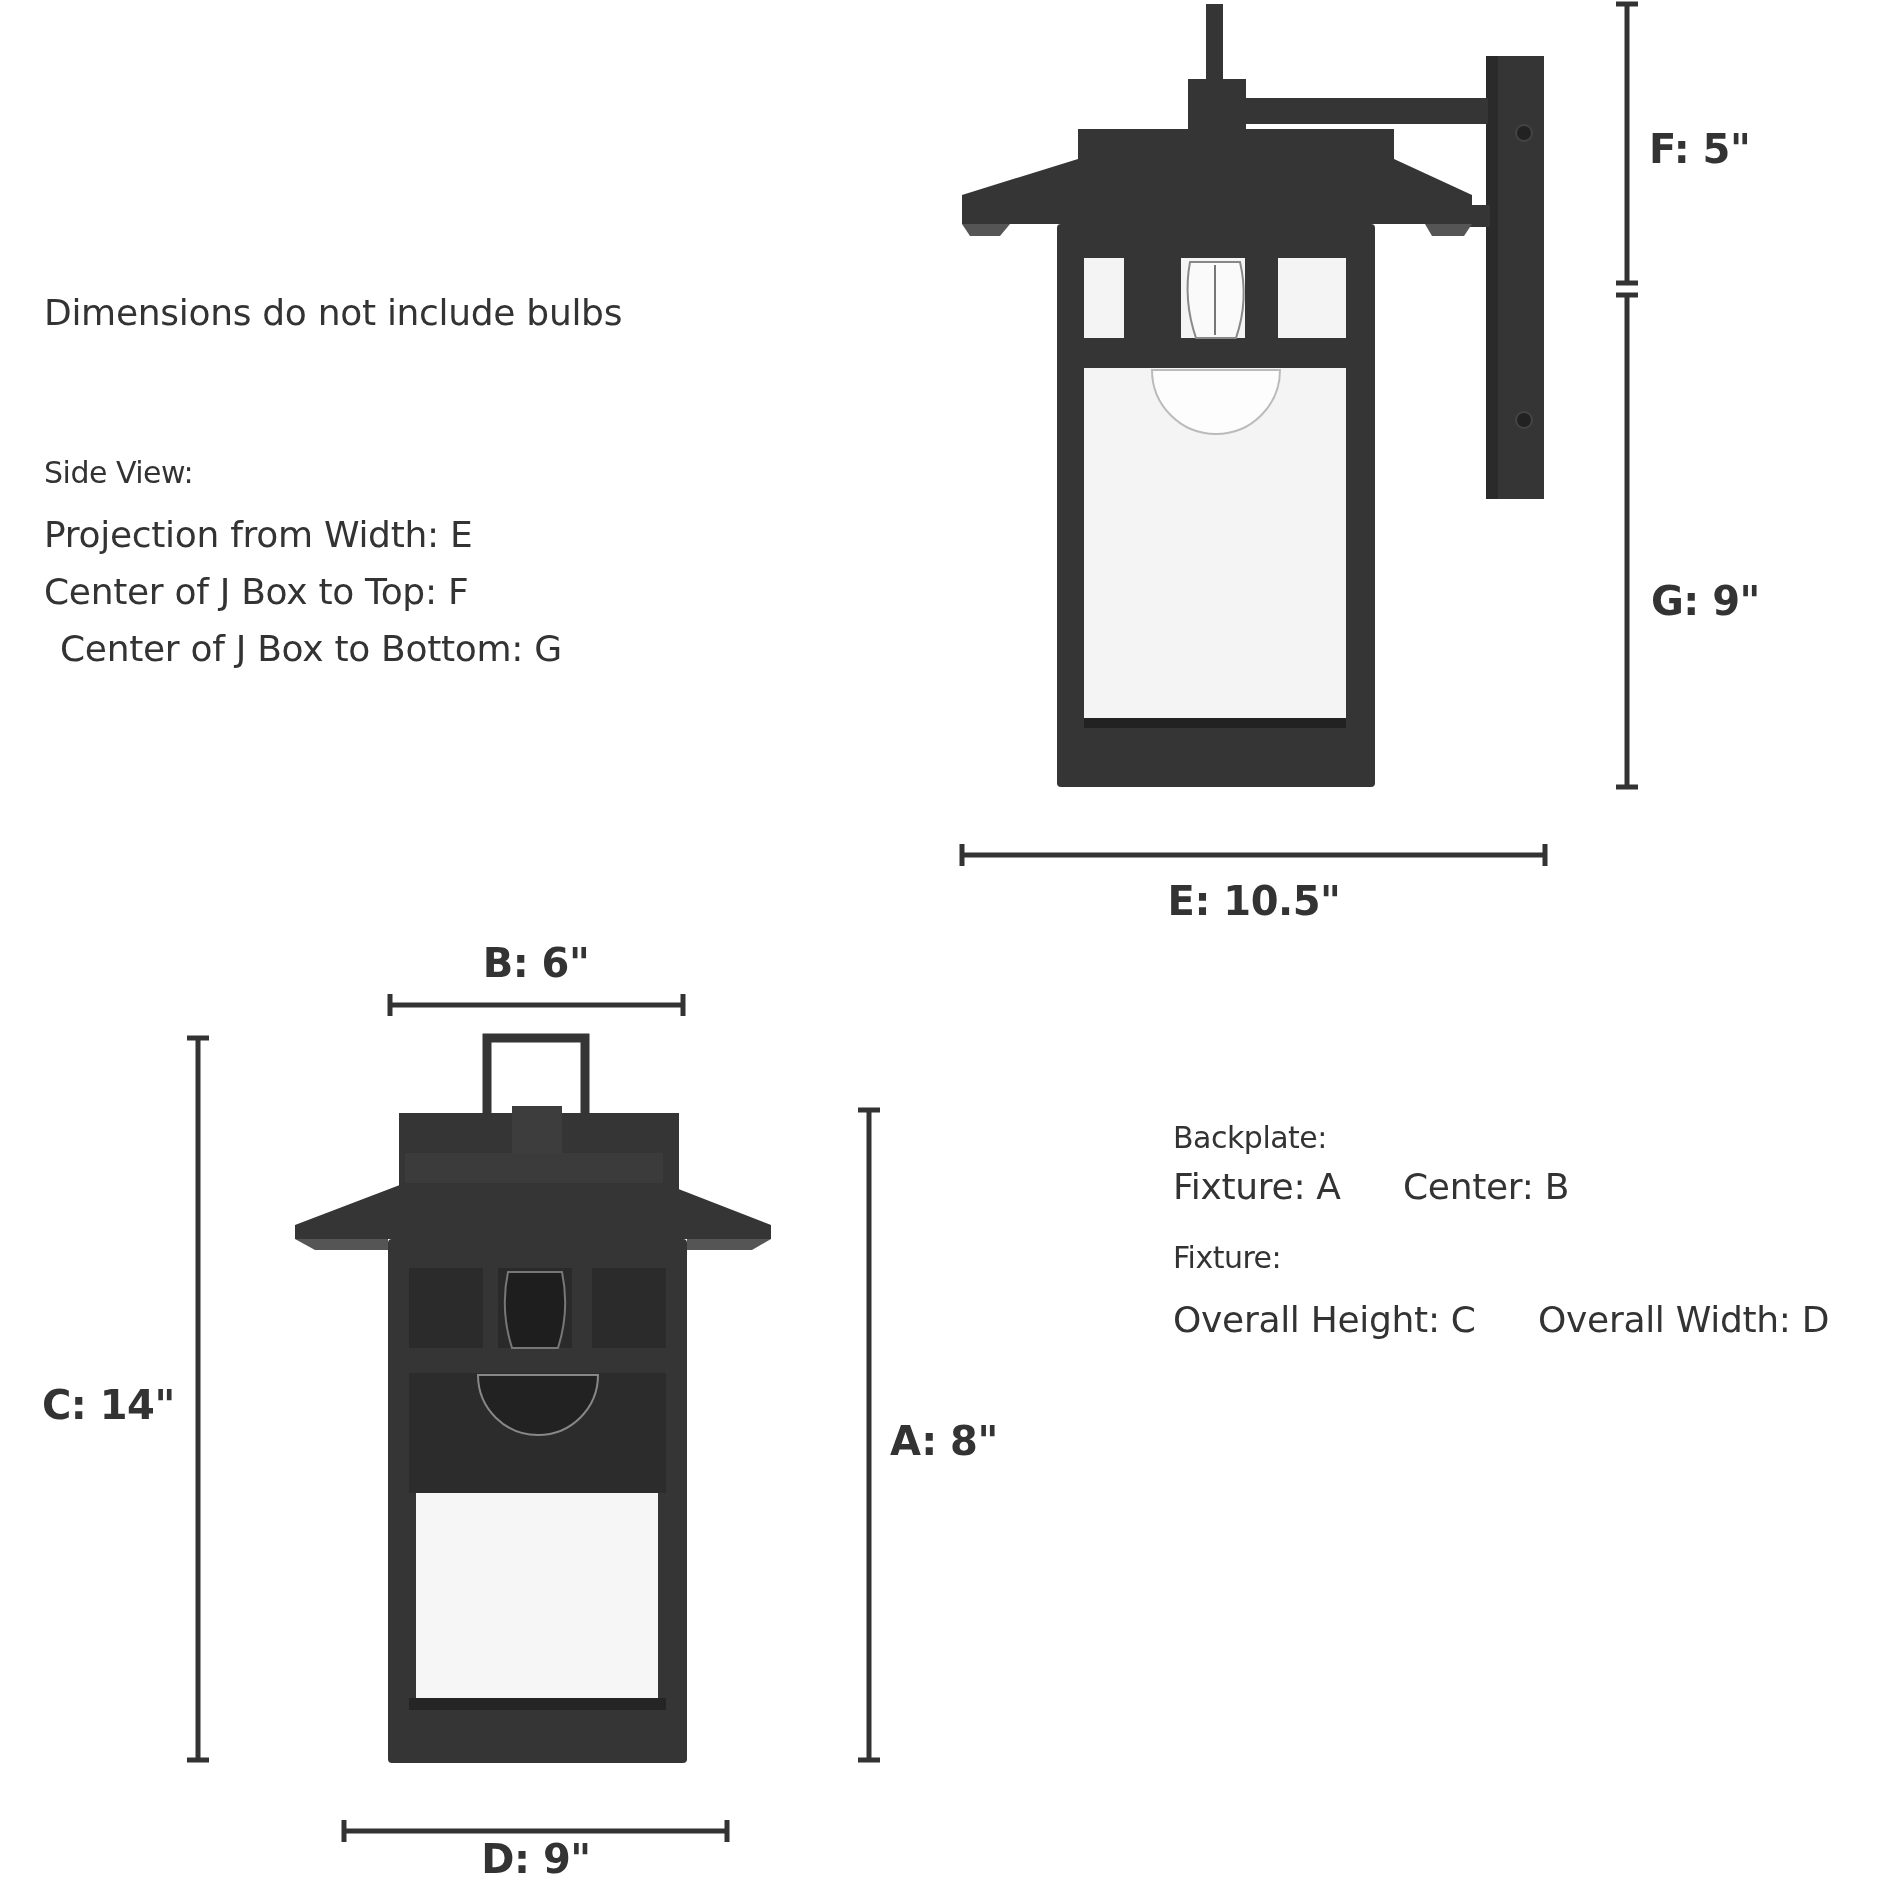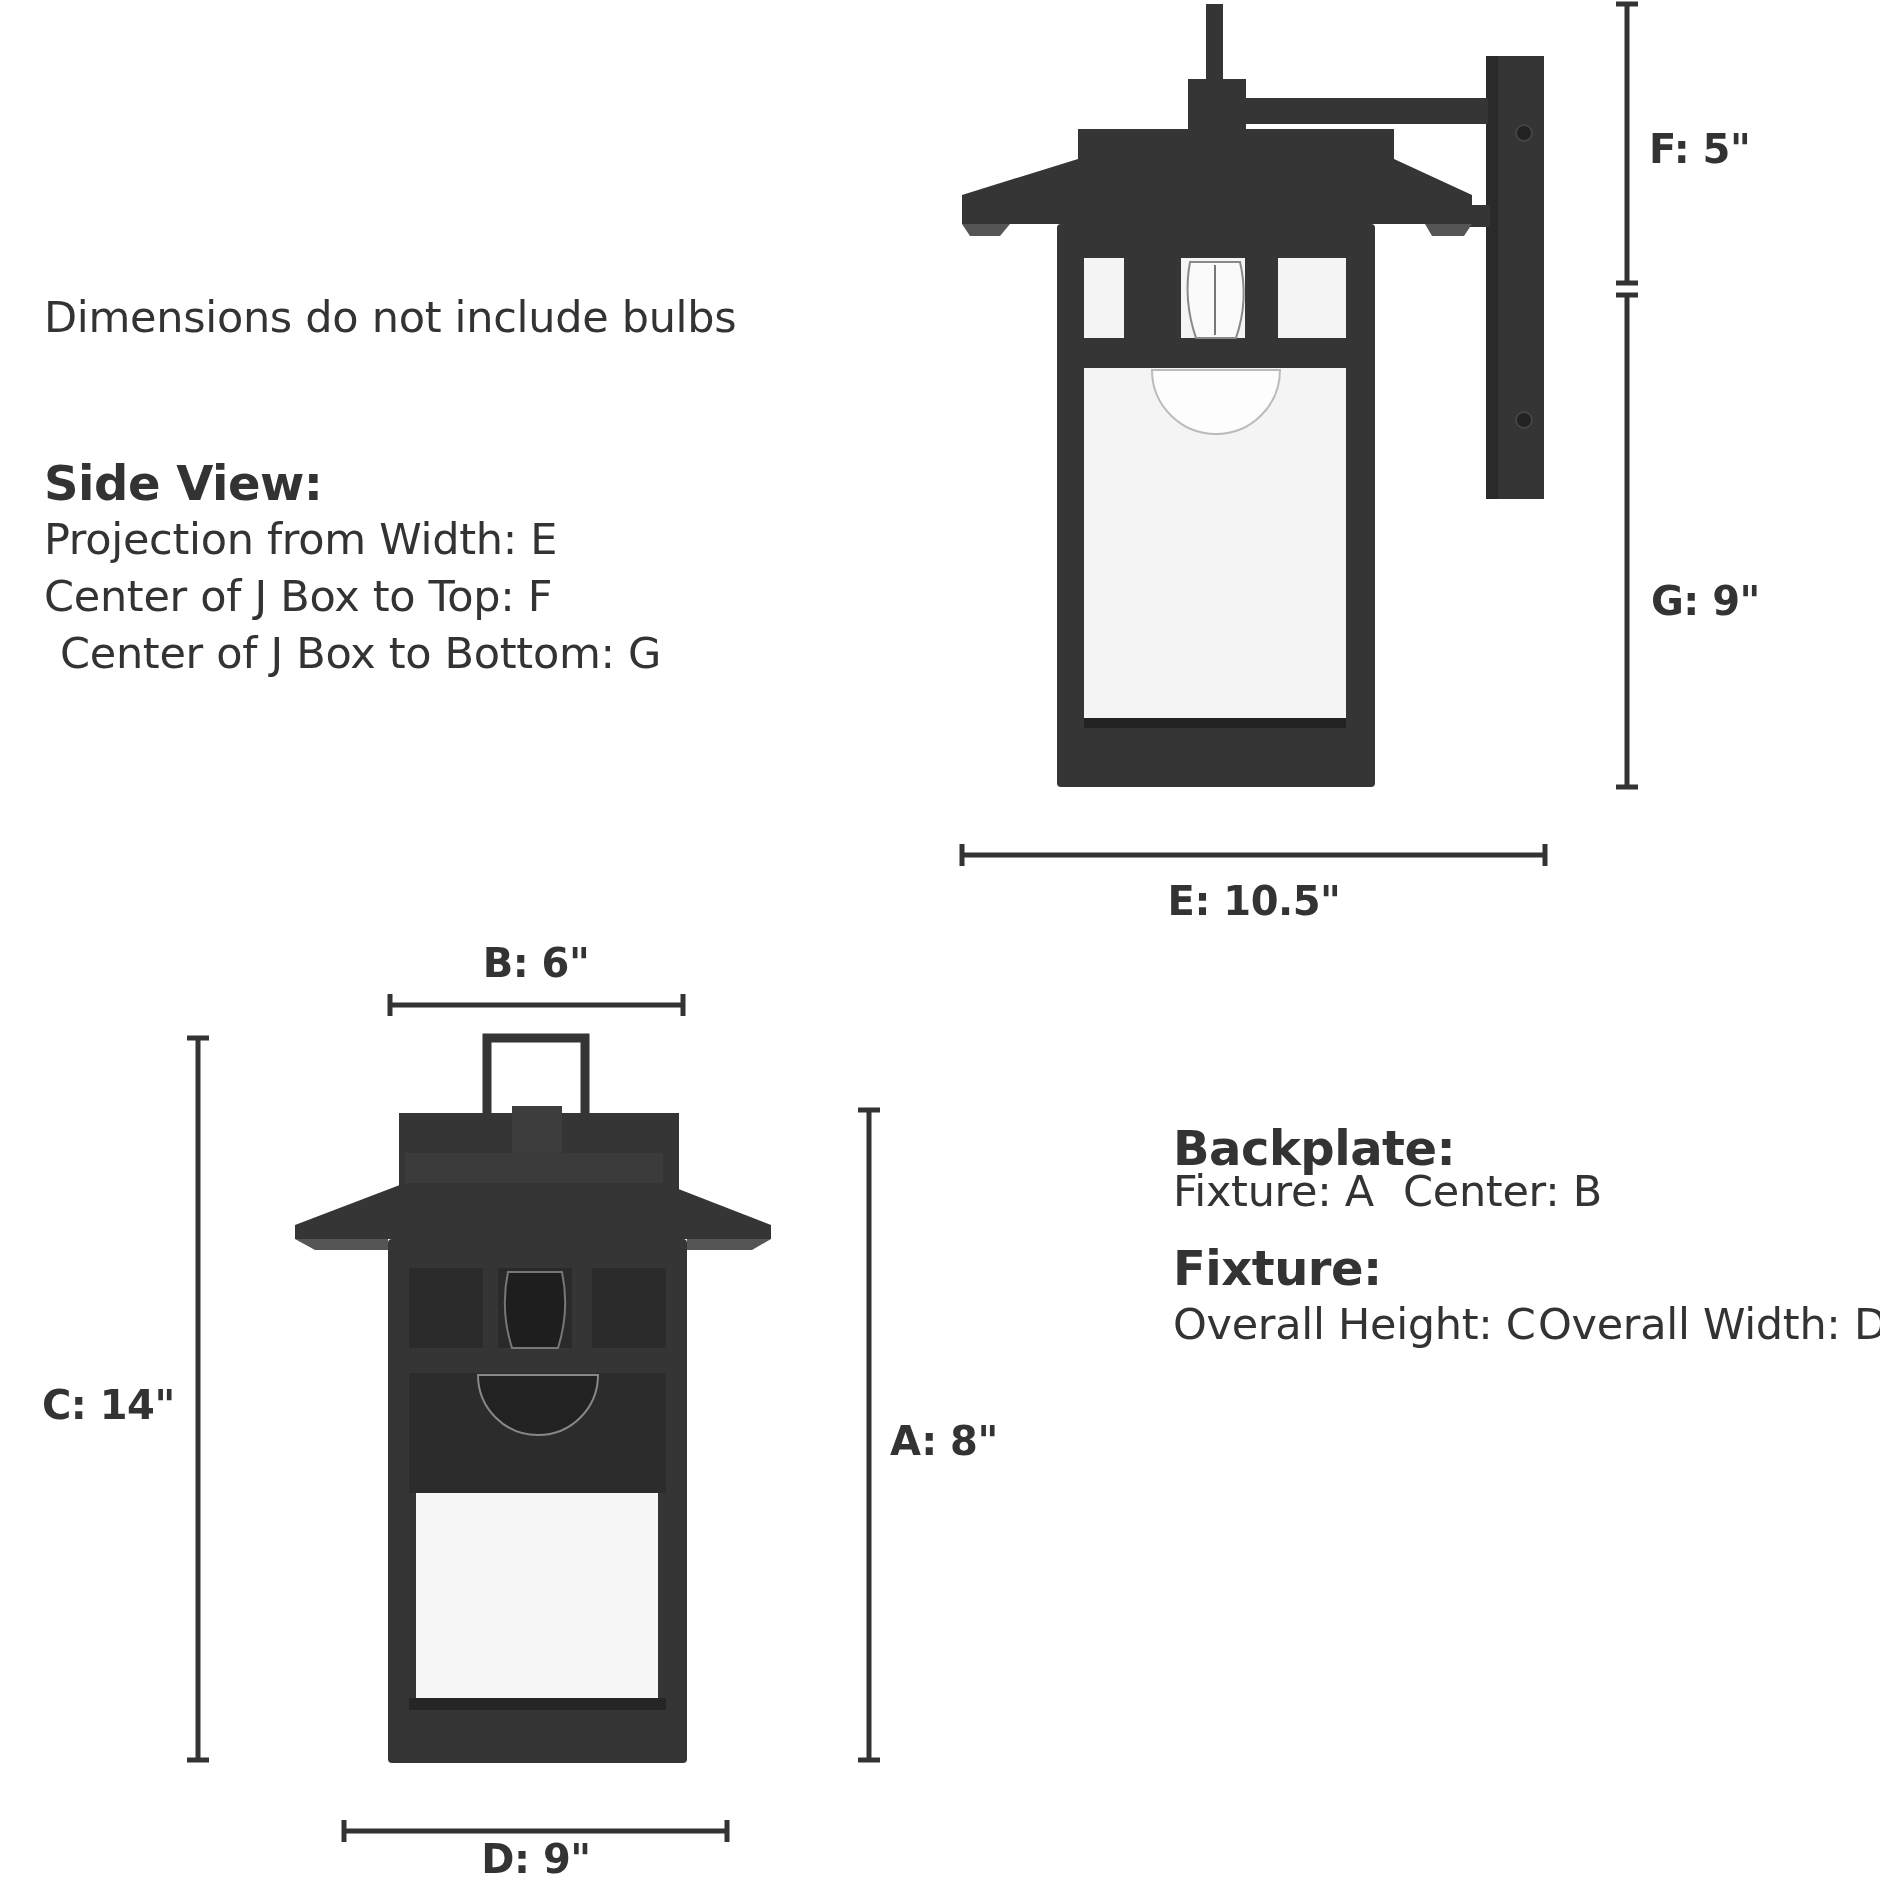--- a/index.html
+++ b/index.html
@@ -1,19 +1,19 @@
 <!DOCTYPE html>
 <html><head>
 <meta charset="utf-8">
 <style>
   html, body { margin:0; padding:0; background:#ffffff; }
   body { width:1880px; height:1880px; position:relative; overflow:hidden; font-family:"DejaVu Sans", sans-serif; color:#333333; }
   .abs { position:absolute; }
-  .note { font-size:43px; font-weight:400; white-space:nowrap; letter-spacing:-0.3px; }
-  .heading { font-size:48px; font-weight:700; white-space:nowrap; letter-spacing:-0.5px; }
+  .note { font-size:36px; font-weight:400; white-space:nowrap; letter-spacing:-0.3px; }
+  .heading { font-size:30px; font-weight:400; white-space:nowrap; letter-spacing:-0.5px; }
   .dim-label { font-size:40px; font-weight:700; white-space:nowrap; color:#333333; letter-spacing:-0.5px; }
   .dim-label.center { transform:translateX(-50%); }
   svg.drawing { position:absolute; left:0; top:0; }
 </style>
 </head>
 <body>
 
 <svg class="drawing" width="1880" height="1880" viewBox="0 0 1880 1880">
 
   <g>

